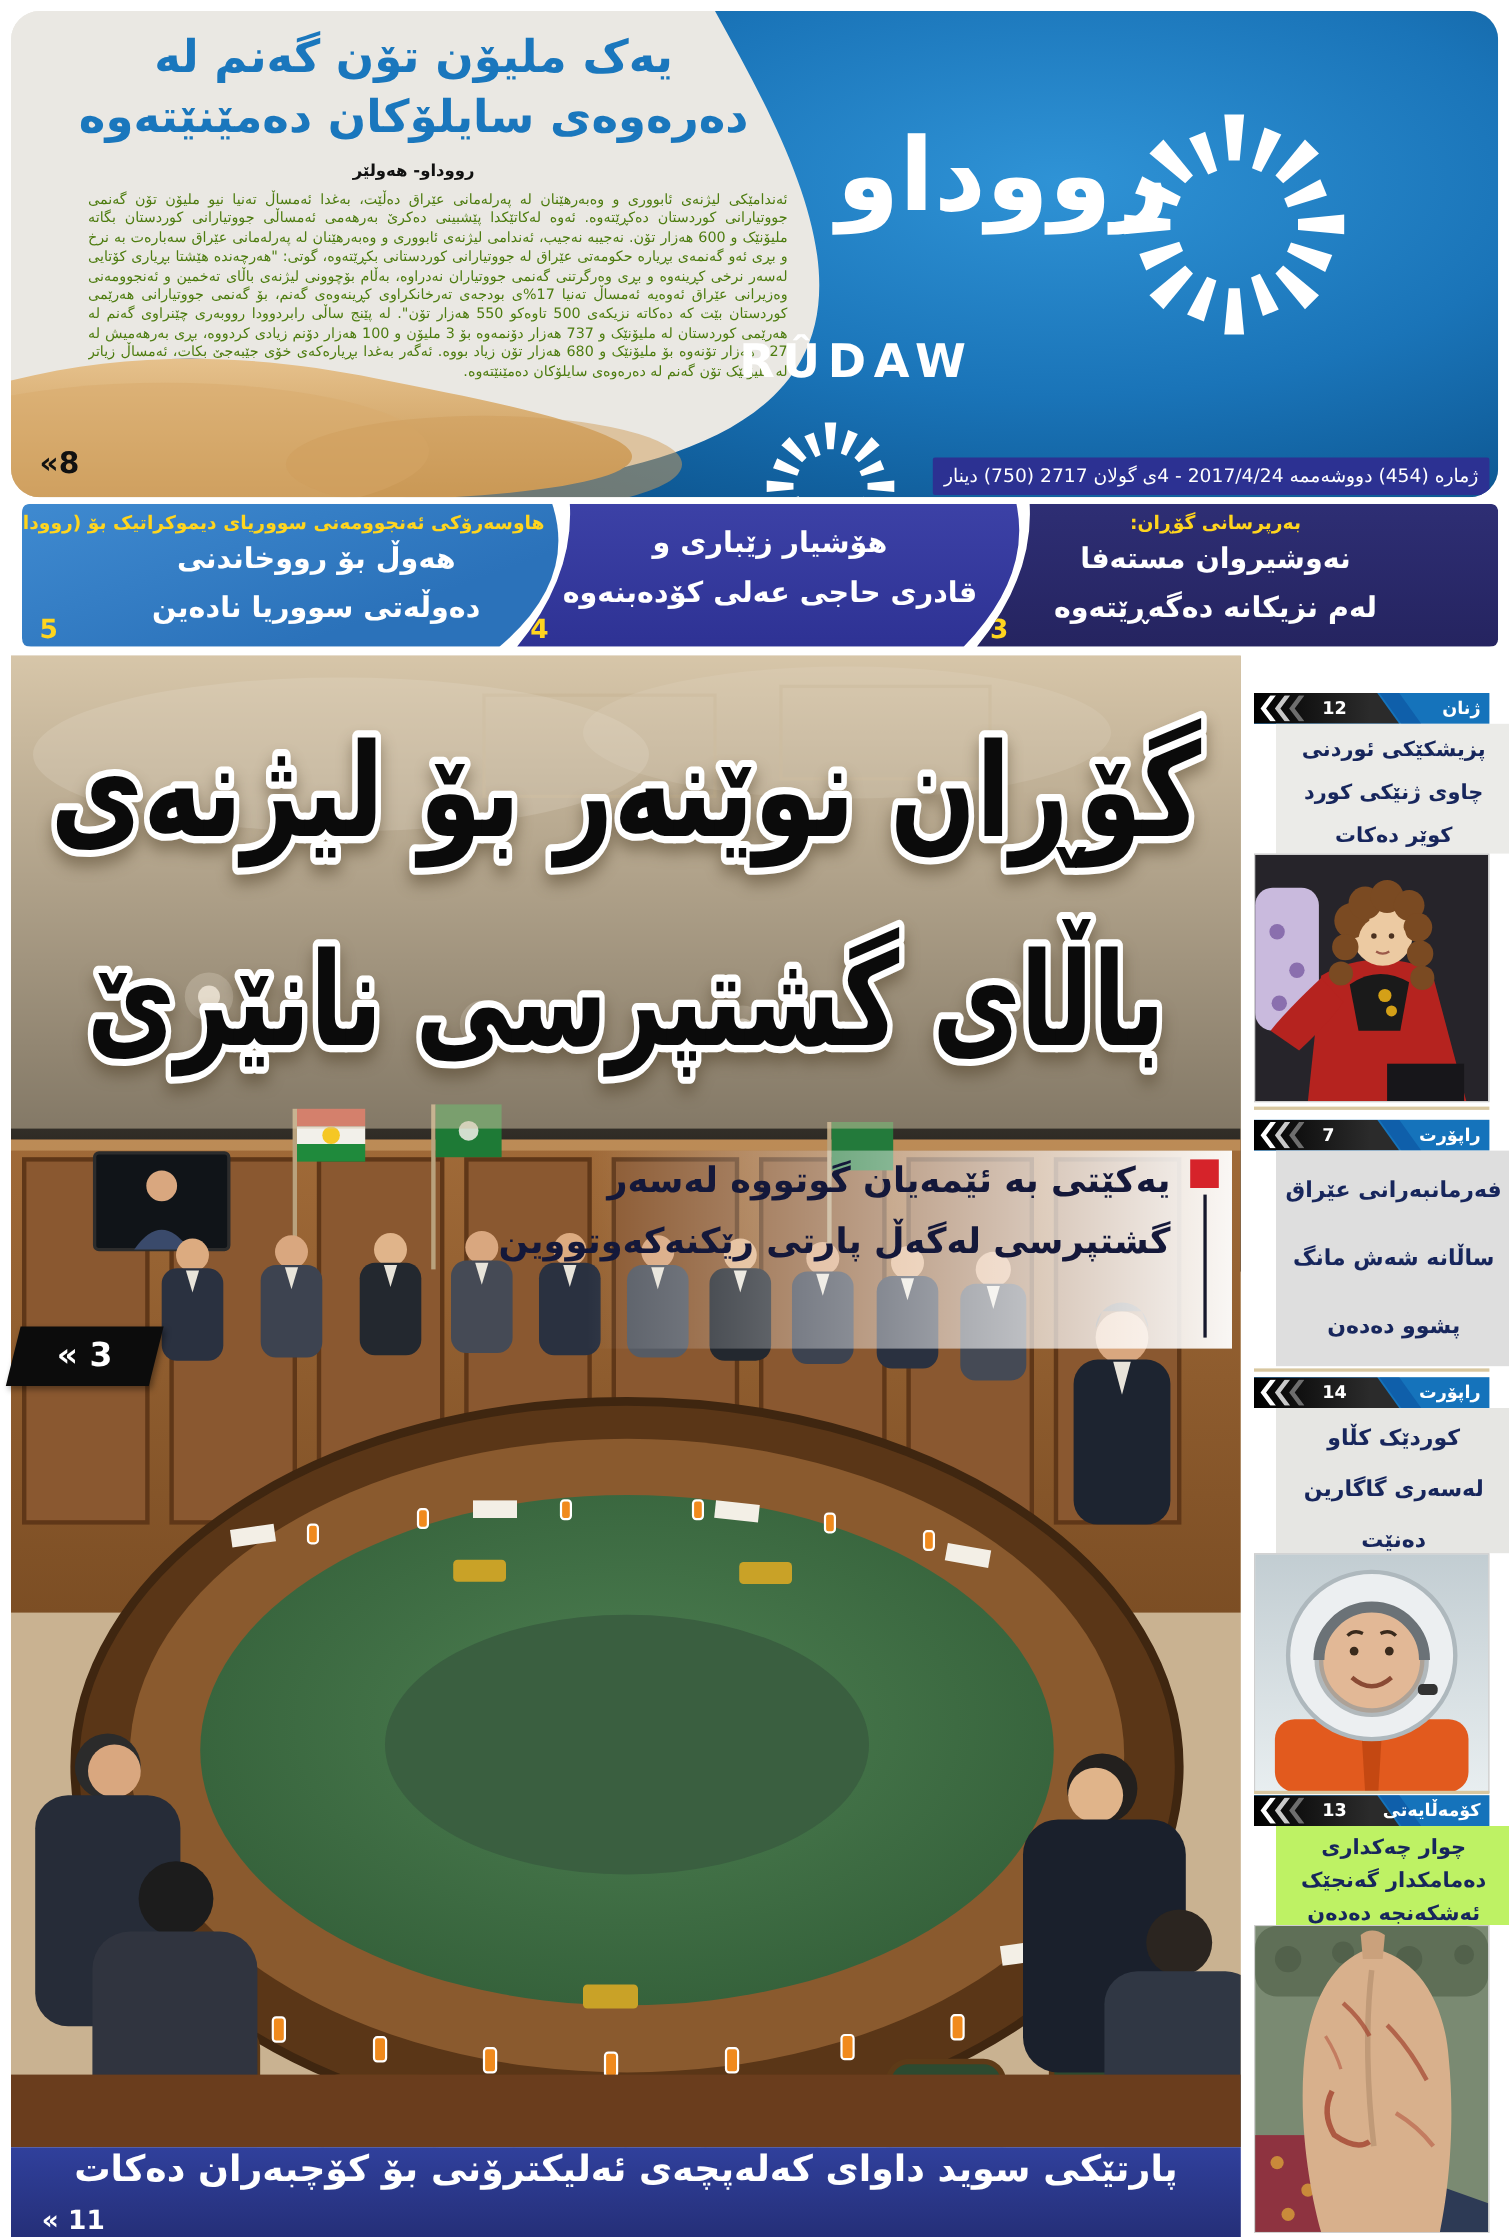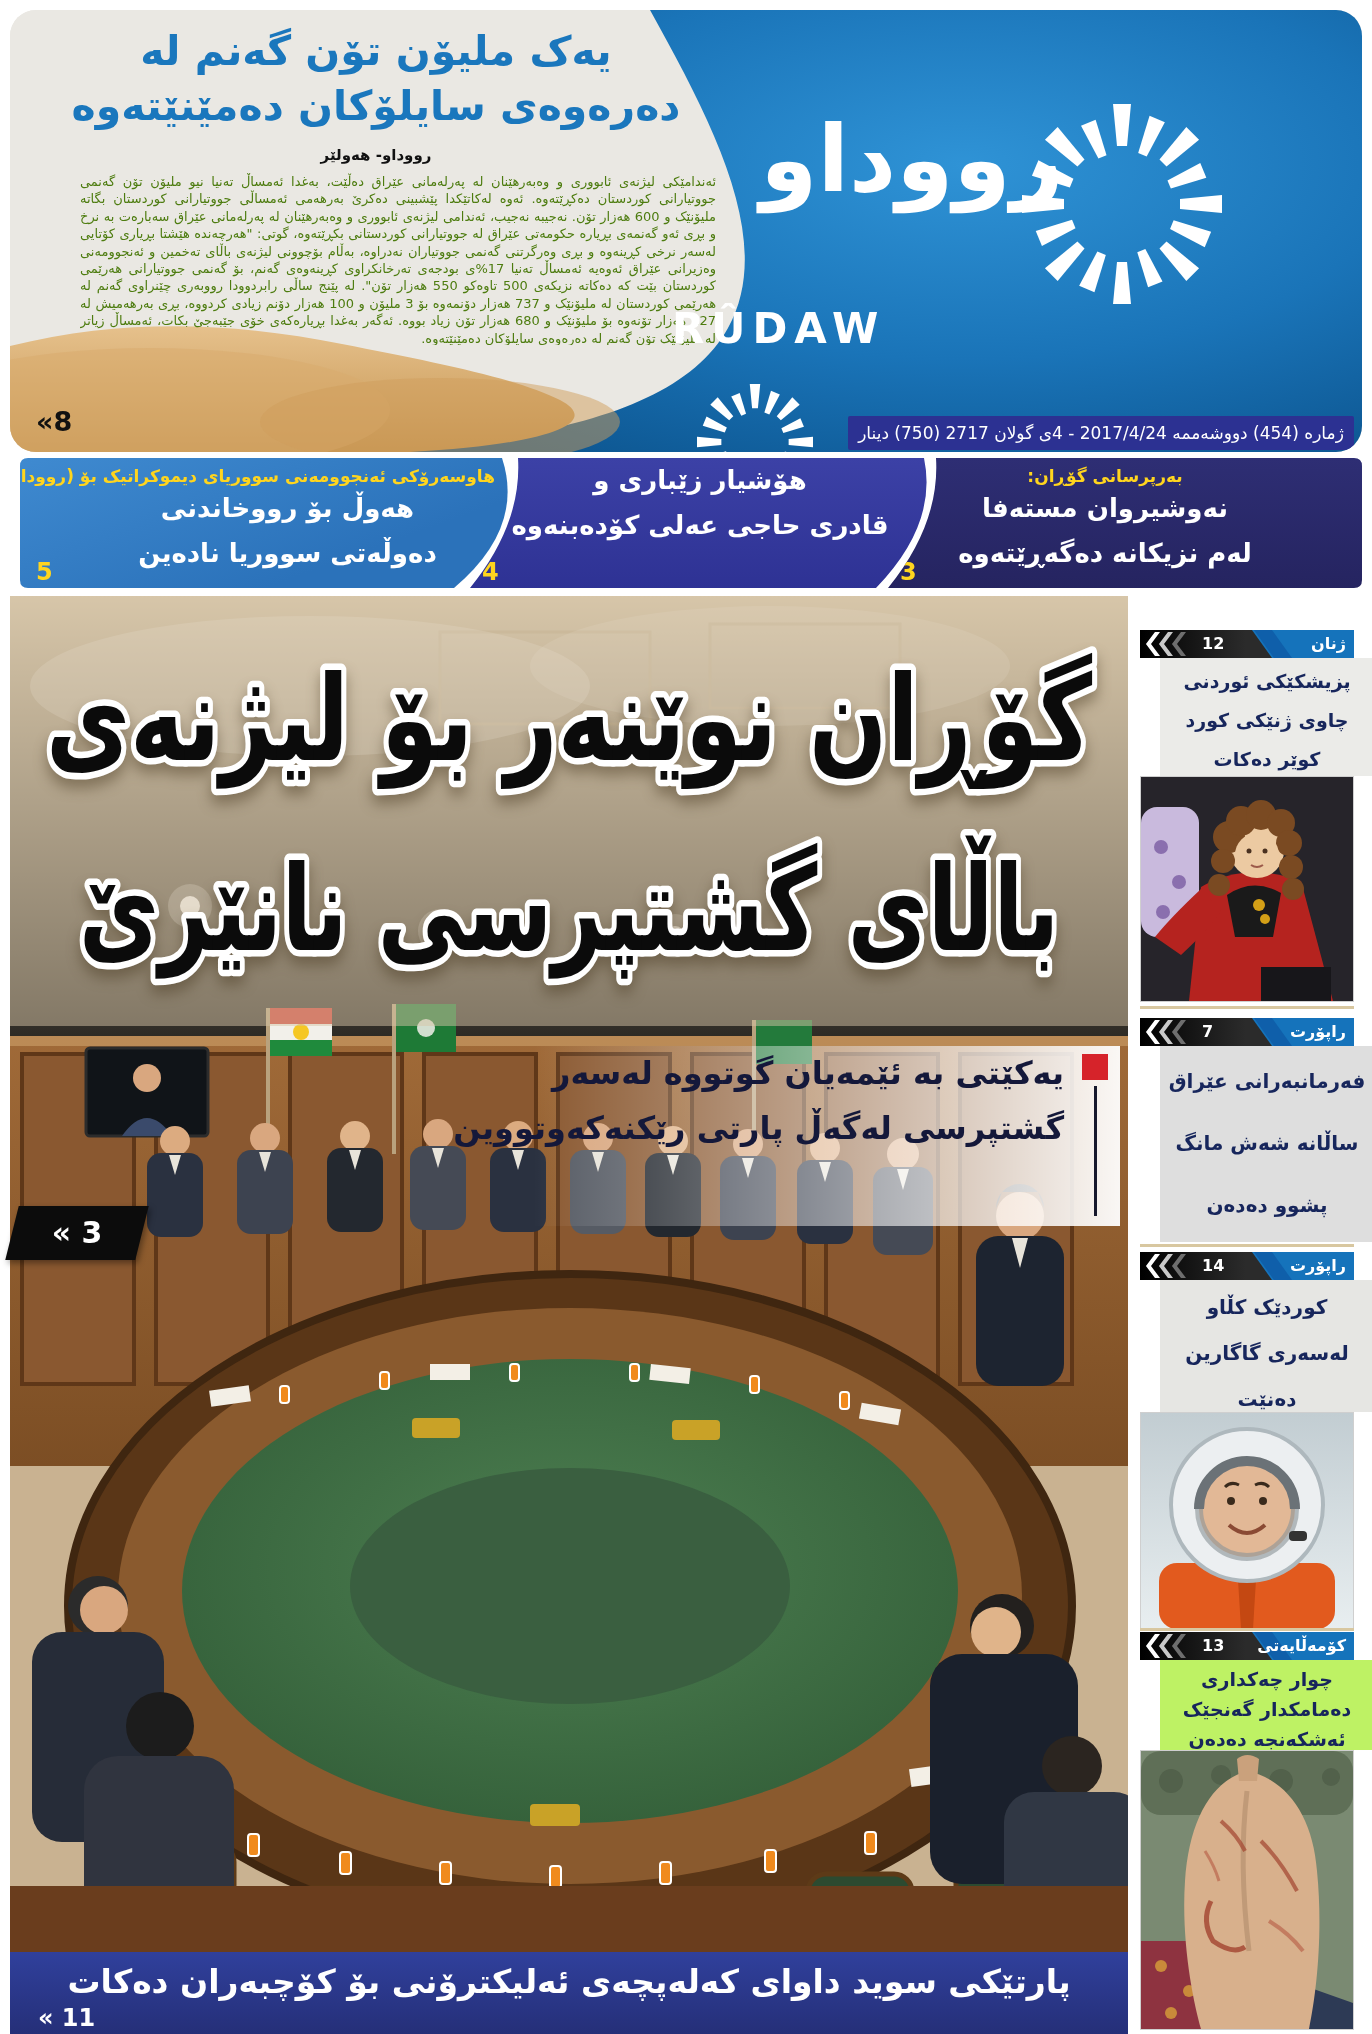--- a/index.html
+++ b/index.html
@@ -29,21 +29,21 @@
   .tbox .kick{margin-top:8px;font-size:17px;font-weight:bold;color:#ffd51e;white-space:nowrap;}
   .tbox .tl{font-size:26px;font-weight:bold;line-height:1.72;white-space:nowrap;}
   .tbox .num{position:absolute;bottom:2px;font-size:24px;font-weight:bold;color:#ffd51e;direction:ltr;}
   .tbox1{left:20px;width:505px;background:linear-gradient(160deg,#3f8ad0,#2b72ba 70%);
          clip-path:path("M0 8 Q0 0 8 0 L482 0 Q505 70 434 130 L8 130 Q0 130 0 122 Z");}
   .tbox2{left:470px;width:460px;background:linear-gradient(180deg,#3c41a6,#2e3294);
          clip-path:path("M48 0 L454 0 Q468 66 406 130 L0 130 Q52 66 48 0 Z");}
   .tbox3{left:888px;width:474px;background:linear-gradient(180deg,#2e2e74,#252460);
          clip-path:path("M48 0 L466 0 Q474 0 474 8 L474 122 Q474 130 466 130 L0 130 Q52 66 48 0 Z");}
   .tbox1 .num{left:16px;} .tbox2 .num{left:12px;} .tbox3 .num{left:12px;}
-  .tbox1 .pad{padding:0 30px 0 60px;} .tbox2 .pad{} .tbox3 .pad{padding-right:40px;}
+  .tbox1 .pad{padding:0 30px 0 60px;} .tbox2 .pad{padding-top:14px;} .tbox3 .pad{padding-right:40px;}
 
   
   .main-photo{position:absolute;left:10px;top:596px;width:1118px;height:1356px;overflow:hidden;
               background:#c9b291;}
   .lead-hl{position:absolute;left:10px;top:598px;filter:drop-shadow(0 9px 7px rgba(70,55,30,.45));}
   .hl-text{font-family:"DejaVu Sans",sans-serif;font-weight:bold;font-size:118px;fill:#0b0b0b;
            stroke:#ffffff;stroke-width:13px;stroke-linejoin:round;paint-order:stroke;}
   .deck{position:absolute;left:430px;top:1046px;width:690px;height:180px;direction:rtl;
         background:linear-gradient(to left,rgba(255,255,255,.95),rgba(255,255,255,0) 85%);}
   .deck .sq{position:absolute;right:12px;top:8px;width:26px;height:26px;background:#d6232a;}
@@ -70,21 +70,21 @@
   .c1{left:2px;background:#ffffff;} .c2{left:15px;background:#c9c9c9;} .c3{left:28px;background:#6e6e6e;}
   .sb-title{position:absolute;left:1140px;width:214px;color:#17265c;font-weight:bold;font-size:19px;
             text-align:center;direction:rtl;box-sizing:border-box;padding:4px 6px;margin-left:20px;}
   .sb-photo{position:absolute;left:1140px;width:214px;overflow:hidden;border:1px solid #cfcfcf;
             box-sizing:border-box;background:#ddd;}
   .sb-line{position:absolute;left:1140px;width:214px;height:3px;background:#d8c7a0;}
 
   
   .bottom-bar{position:absolute;left:10px;top:1952px;width:1118px;height:82px;
               background:linear-gradient(180deg,#30409c,#252f78);}
-  .bottom-bar .tl{padding-top:10px;text-align:center;color:#fff;font-size:33px;font-weight:bold;
+  .bottom-bar .tl{padding-top:0;text-align:center;color:#fff;font-size:33px;font-weight:bold;
                   direction:rtl;white-space:nowrap;}
   .bottom-bar .pr{position:absolute;left:28px;bottom:2px;color:#fff;font-size:24px;font-weight:bold;direction:ltr;}
 </style>
 </head>
 <body>
 
 <div class="page">
 
   <div class="masthead">
     <svg width="1352" height="442" viewBox="0 0 1352 442">

